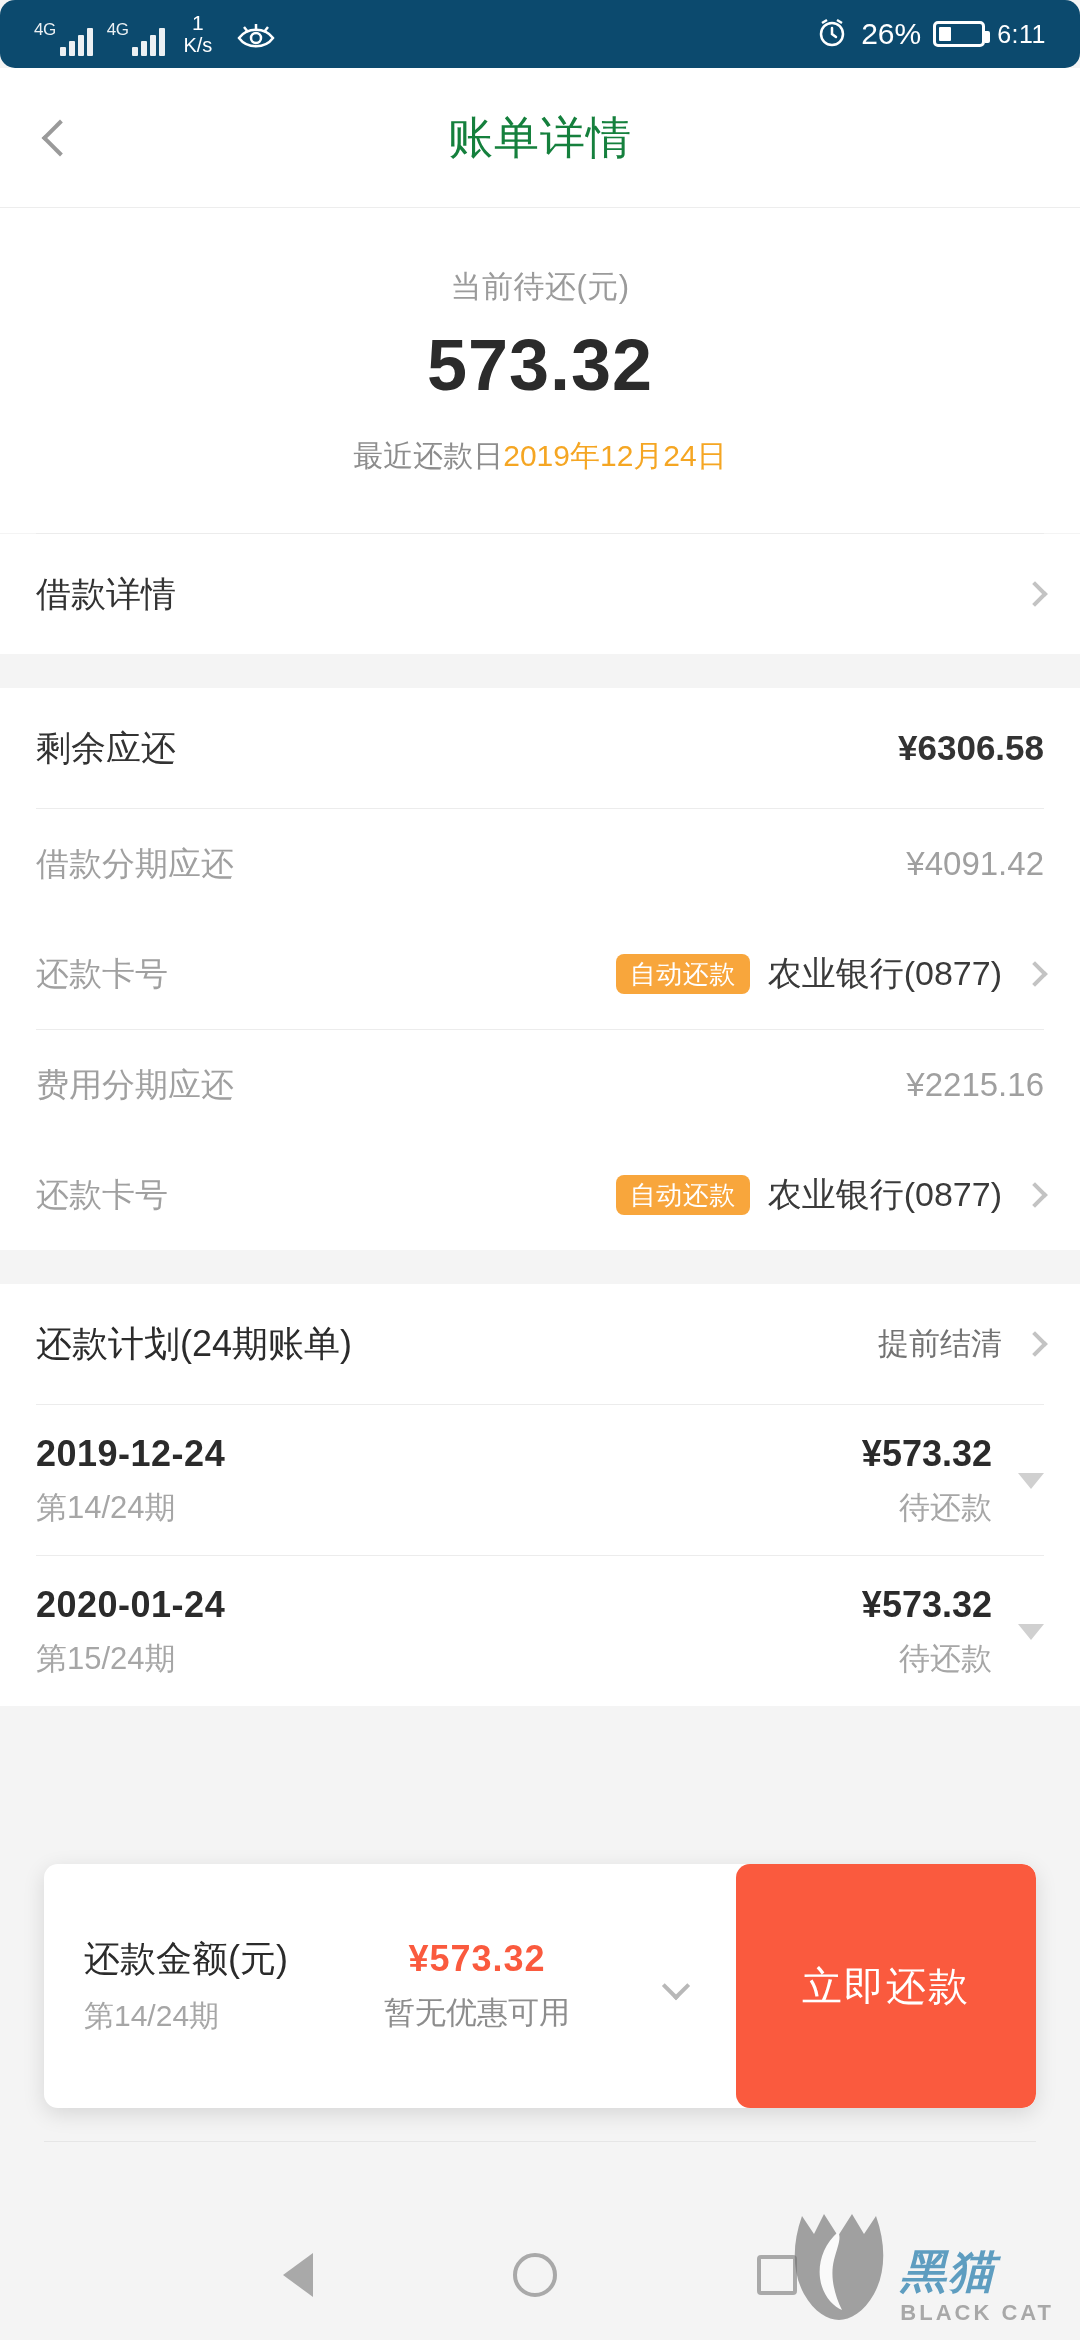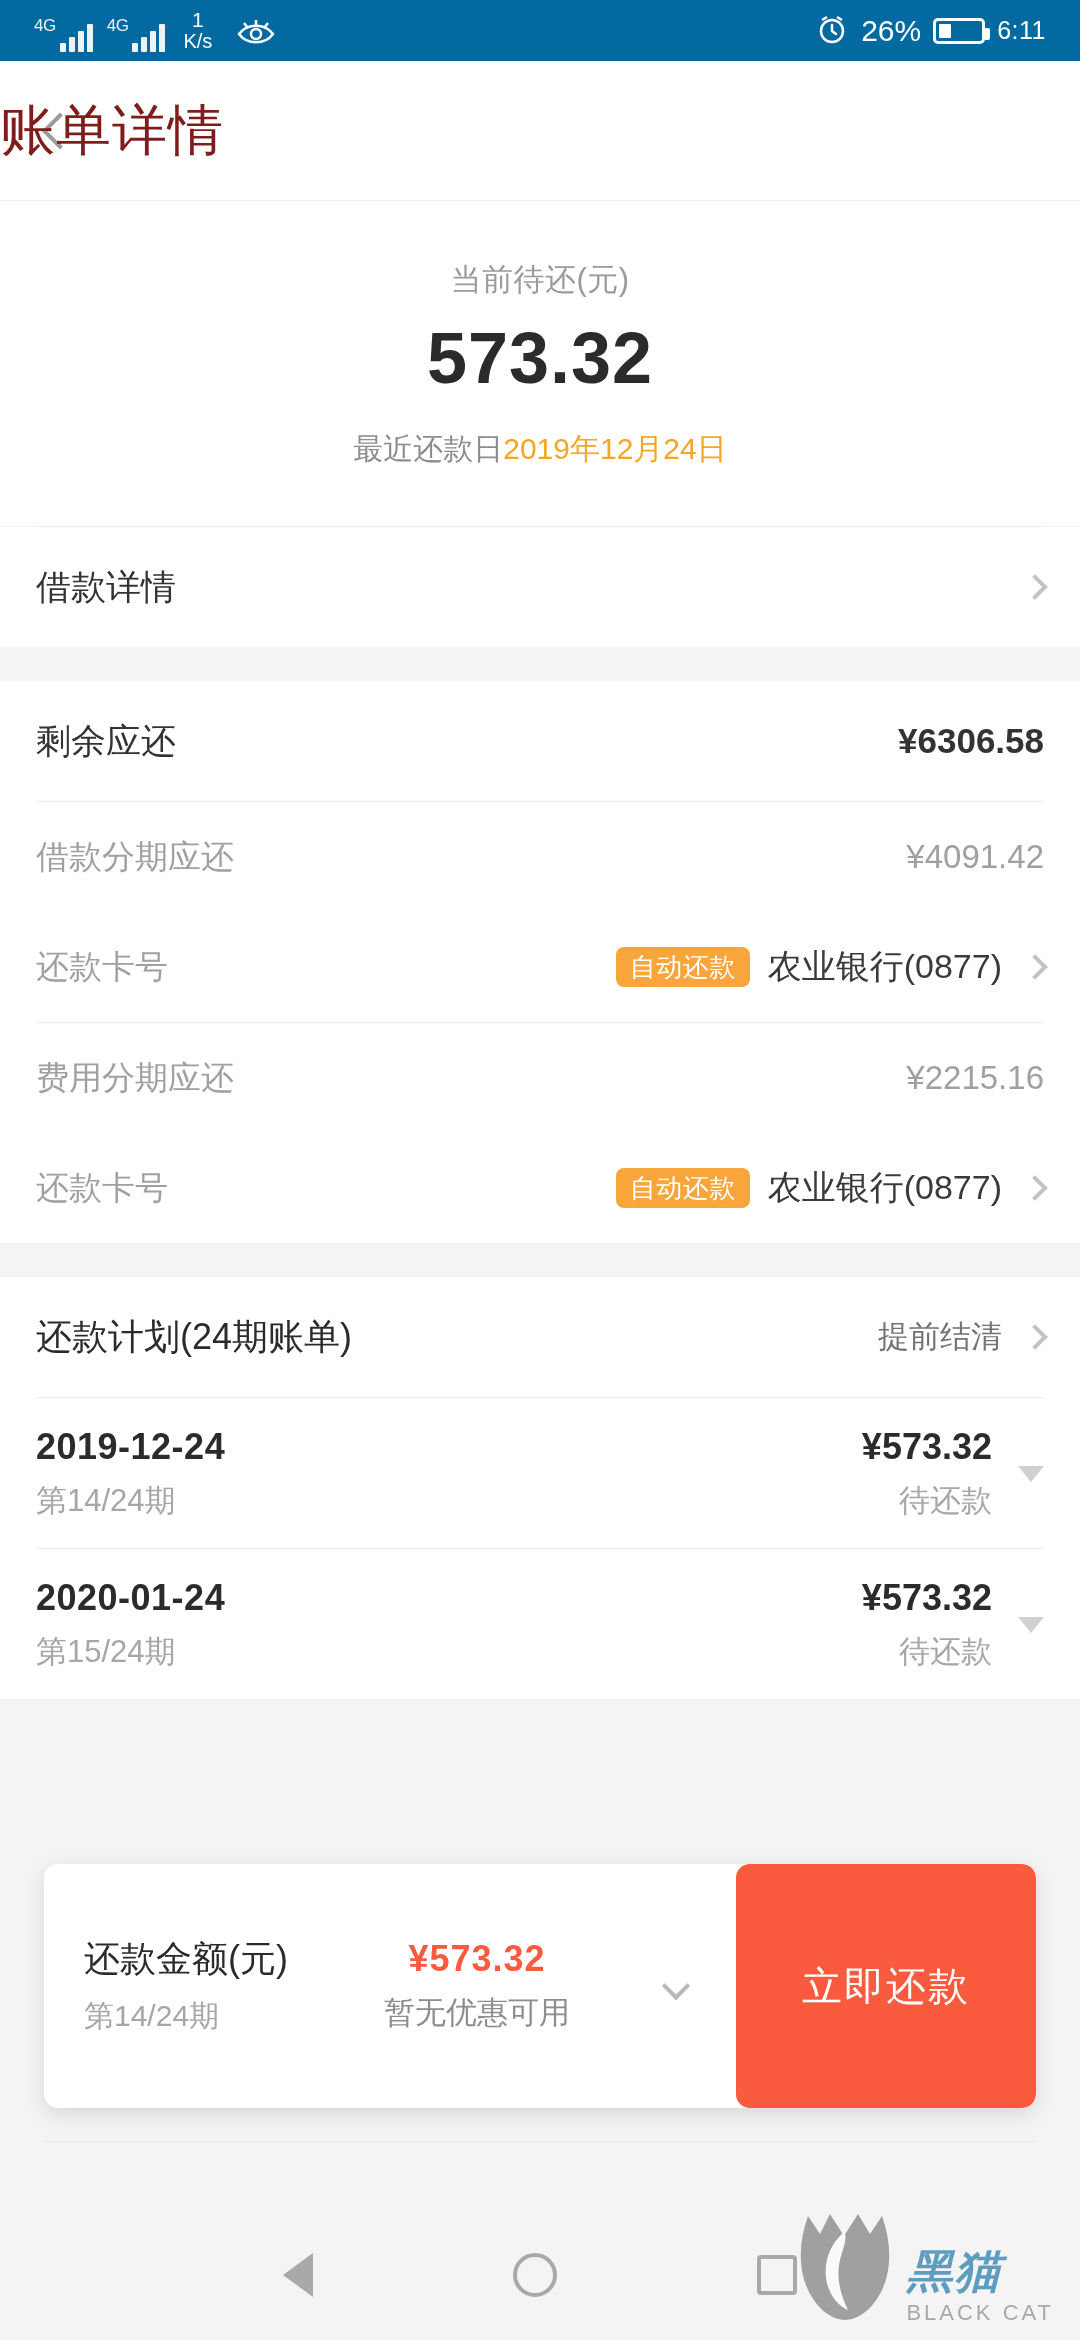--- a/index.html
+++ b/index.html
@@ -5,22 +5,22 @@
   * { margin:0; padding:0; box-sizing:border-box; }
   html, body {
     width:1080px; height:2340px;
     font-family:"Liberation Sans","DejaVu Sans",sans-serif;
     background:#f4f4f4; overflow:hidden;
   }
   .phone { position:relative; width:1080px; height:2340px; background:#f4f4f4; }
 
   
   .statusbar{
-    height:61px; background:#0369a1; display:flex; align-items:center;
-    padding:0 34px; color:#ffffff;
+    height:68px; background:#0c4a6e; display:flex; align-items:center;
+    padding:0 34px; color:#ffffff;border-radius:15px;
   }
   .sb-left{ display:flex; align-items:flex-end; gap:14px; flex:1; }
   .sb-right{ display:flex; align-items:center; gap:12px; }
   .sig{ display:flex; align-items:flex-end; gap:4px; opacity:.92; }
   .sig .g{ font-size:17px; line-height:1; padding-bottom:18px; letter-spacing:-.5px;}
   .bars{ display:flex; align-items:flex-end; gap:3px; height:30px; }
   .bars i{ display:block; width:6px; background:#fff; border-radius:1px; }
   .bars i:nth-child(1){height:9px;}
   .bars i:nth-child(2){height:15px;}
   .bars i:nth-child(3){height:21px;}
@@ -47,22 +47,22 @@
     position:relative; border-bottom:1px solid #ededed;
   }
   .backbtn{
     width:120px; height:140px; display:flex; align-items:center; justify-content:center;
   }
   .chev-left{
     width:26px; height:26px; border-left:4px solid #9a9a9a; border-bottom:4px solid #9a9a9a;
     transform:rotate(45deg);
   }
   .appbar-title{
-    position:absolute; left:0; right:0; text-align:left;
-    font-size:55px; color:#7f1d1d; font-weight:400; letter-spacing:1px;
+    position:absolute; left:0; right:0; text-align:center;
+    font-size:45px; color:#15803d; font-weight:400; letter-spacing:1px;
   }
 
   
   .card{ background:#fff; }
   .gap{ height:34px; background:#f4f4f4; }
   .hr{ height:1px; background:#ececec; margin:0 36px; }
 
   
   .summary{ padding:58px 0 56px; text-align:center; background:#fff; }
   .summary .lbl{ font-size:31px; color:#9b9b9b; letter-spacing:.5px; }
@@ -148,21 +148,21 @@
   .nav-home{ width:44px;height:44px;border:4px solid #a9a9a9;border-radius:50%; }
   .nav-rec{ width:40px;height:40px;border:4px solid #a9a9a9;border-radius:4px; }
 
   
   .watermark{
     position:absolute; right:26px; bottom:14px; display:flex; align-items:flex-end; gap:10px;
     opacity:.62;
   }
   .wm-txt{ display:flex; flex-direction:column; align-items:flex-start; }
   .wm-cn{ font-size:46px; color:#0369a1; font-weight:bold; letter-spacing:2px; line-height:1;font-style:italic; }
-  .wm-en{ font-size:22px; color:#7a7a7a; letter-spacing:3px; margin-top:6px; font-weight:normal; }
+  .wm-en{ font-size:22px; color:#7a7a7a; letter-spacing:3px; margin-top:6px; font-weight:bold; }
 
   .scrollhint{ position:absolute; left:44px; right:44px; bottom:198px; height:1px; background:#e6e6e6; }
 </style>
 </head>
 <body>
 
 <div class="phone">
 
   <div class="statusbar">
     <div class="sb-left">

